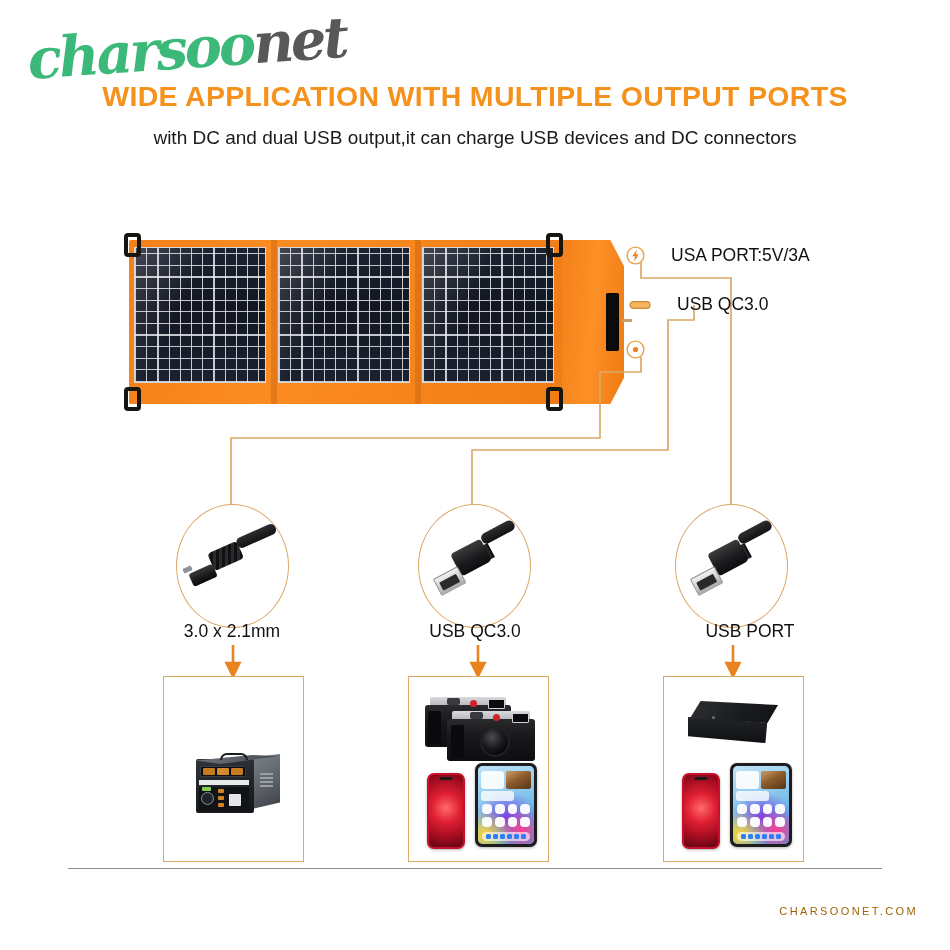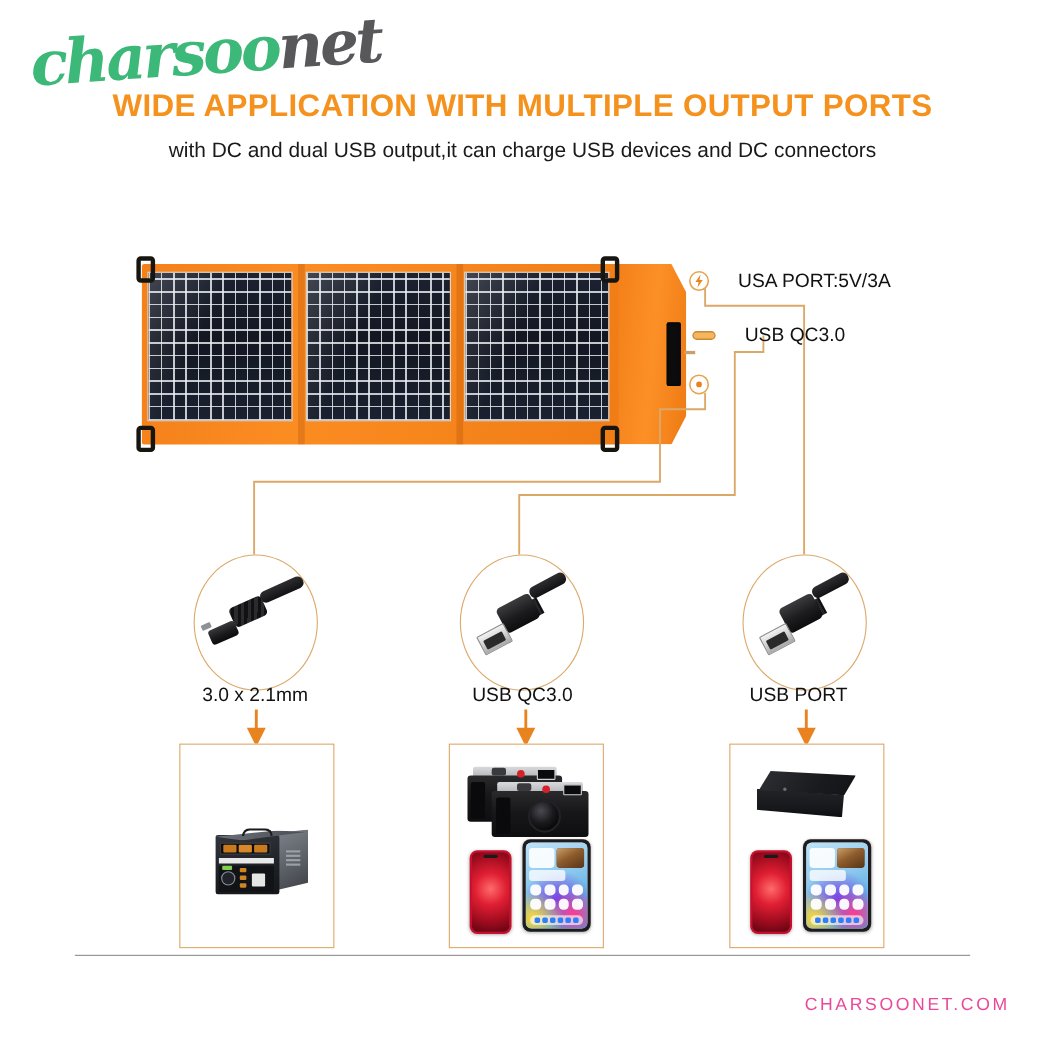--- a/index.html
+++ b/index.html
@@ -103,35 +103,35 @@
   #c2 { left: 418px; top: 504px; }
   #c3 { left: 675px; top: 504px; }
   .plugwrap { position: absolute; inset: 0; display: flex; align-items: center; justify-content: center; }
 
   .clabel {
     position: absolute; width: 220px; text-align: center;
     font-size: 17.5px; color: #111; z-index: 20; white-space: nowrap;
   }
   #cl1 { left: 122px; top: 621px; }
   #cl2 { left: 365px; top: 621px; }
-  #cl3 { left: 616px; top: 621px; }
+  #cl3 { left: 640px; top: 621px; }
 
   
   .dbox {
     position: absolute; border: 1.6px solid #DCA868; background: #fff; z-index: 14;
   }
   #d1 { left: 163px; top: 676px; width: 141px; height: 186px; }
   #d2 { left: 408px; top: 676px; width: 141px; height: 186px; }
   #d3 { left: 663px; top: 676px; width: 141px; height: 186px; }
 
   #hrule { position: absolute; left: 68px; top: 868px; width: 814px; height: 1px; background: #8d8d8d; z-index: 8; }
 
   #footer {
     position: absolute; right: 32px; top: 905px;
-    font-size: 16px; letter-spacing: 2.4px; color: #ec4899; font-weight: 400; z-index: 20;
+    font-size: 11px; letter-spacing: 2.4px; color: #a16207; font-weight: 400; z-index: 20;
   }
 
   
   .ps-station { position: absolute; left: 26px; top: 74px; width: 92px; height: 64px; }
   .ps-body {
     position: absolute; left: 6px; top: 8px; width: 58px; height: 54px;
     background: linear-gradient(170deg,#32353b 0%,#1d2024 60%,#15171a 100%);
     border-radius: 2px;
   }
   .ps-side {

